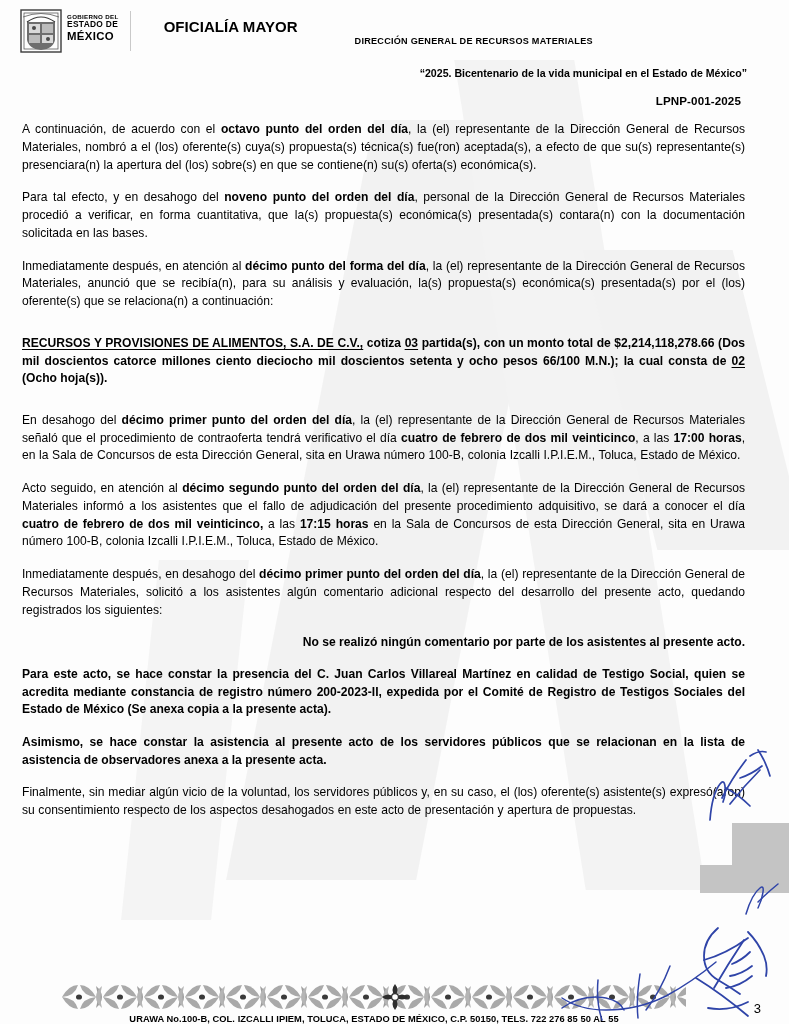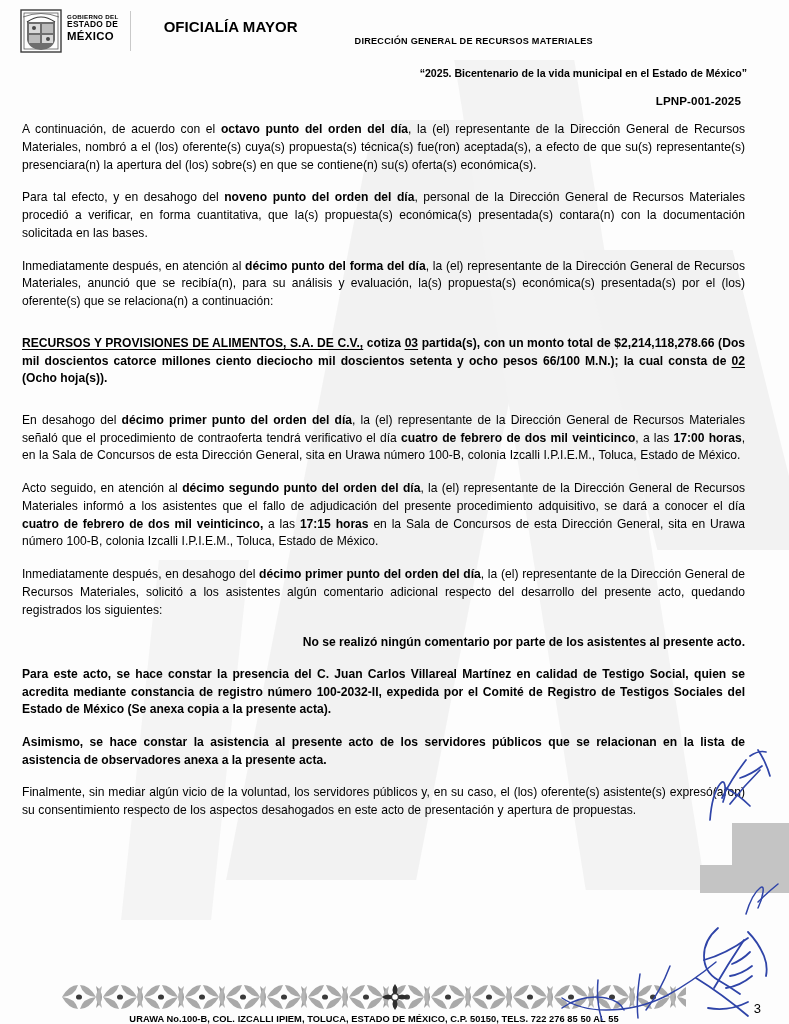--- a/index.html
+++ b/index.html
@@ -268,21 +268,21 @@
     <div class="gap-lg"></div>
 
     <p class="para"><span>En desahogo del </span><b>décimo primer punto del orden del día</b><span>, la (el) representante de la Dirección General de Recursos Materiales señaló que el procedimiento de contraoferta tendrá verificativo el día </span><b>cuatro de febrero de dos mil veinticinco</b><span>, a las </span><b>17:00 horas</b><span>, en la Sala de Concursos de esta Dirección General, sita en Urawa número 100-B, colonia Izcalli I.P.I.E.M., Toluca, Estado de México.</span></p>
 
     <p class="para"><span>Acto seguido, en atención al </span><b>décimo segundo punto del orden del día</b><span>, la (el) representante de la Dirección General de Recursos Materiales informó a los asistentes que el fallo de adjudicación del presente procedimiento adquisitivo, se dará a conocer el día </span><b>cuatro de febrero de dos mil veinticinco,</b><span> a las </span><b>17:15 horas</b><span> en la Sala de Concursos de esta Dirección General, sita en Urawa número 100-B, colonia Izcalli I.P.I.E.M., Toluca, Estado de México.</span></p>
 
     <p class="para tight"><span>Inmediatamente después, en desahogo del </span><b>décimo primer punto del orden del día</b><span>, la (el) representante de la Dirección General de Recursos Materiales, solicitó a los asistentes algún comentario adicional respecto del desarrollo del presente acto, quedando registrados los siguientes:</span></p>
 
     <p class="bold-para">No se realizó ningún comentario por parte de los asistentes al presente acto.</p>
 
-    <p class="bold-para justify">Para este acto, se hace constar la presencia del C. Juan Carlos Villareal Martínez en calidad de Testigo Social, quien se acredita mediante constancia de registro número 100-2032-II, expedida por el Comité de Registro de Testigos Sociales del Estado de México (Se anexa copia a la presente acta).</p>
+    <p class="bold-para justify">Para este acto, se hace constar la presencia del C. Juan Carlos Villareal Martínez en calidad de Testigo Social, quien se acredita mediante constancia de registro número 200-2023-II, expedida por el Comité de Registro de Testigos Sociales del Estado de México (Se anexa copia a la presente acta).</p>
 
     <p class="bold-para justify">Asimismo, se hace constar la asistencia al presente acto de los servidores públicos que se relacionan en la lista de asistencia de observadores anexa a la presente acta.</p>
 
     <p class="para">Finalmente, sin mediar algún vicio de la voluntad, los servidores públicos y, en su caso, el (los) oferente(s) asistente(s) expresó(aron) su consentimiento respecto de los aspectos desahogados en este acto de presentación y apertura de propuestas.</p>
   </div>
 
   <div class="redact redact-1"></div>
   <div class="redact redact-2"></div>
 
   <svg class="sig sig-top" width="95" height="95" viewBox="0 0 95 95">

